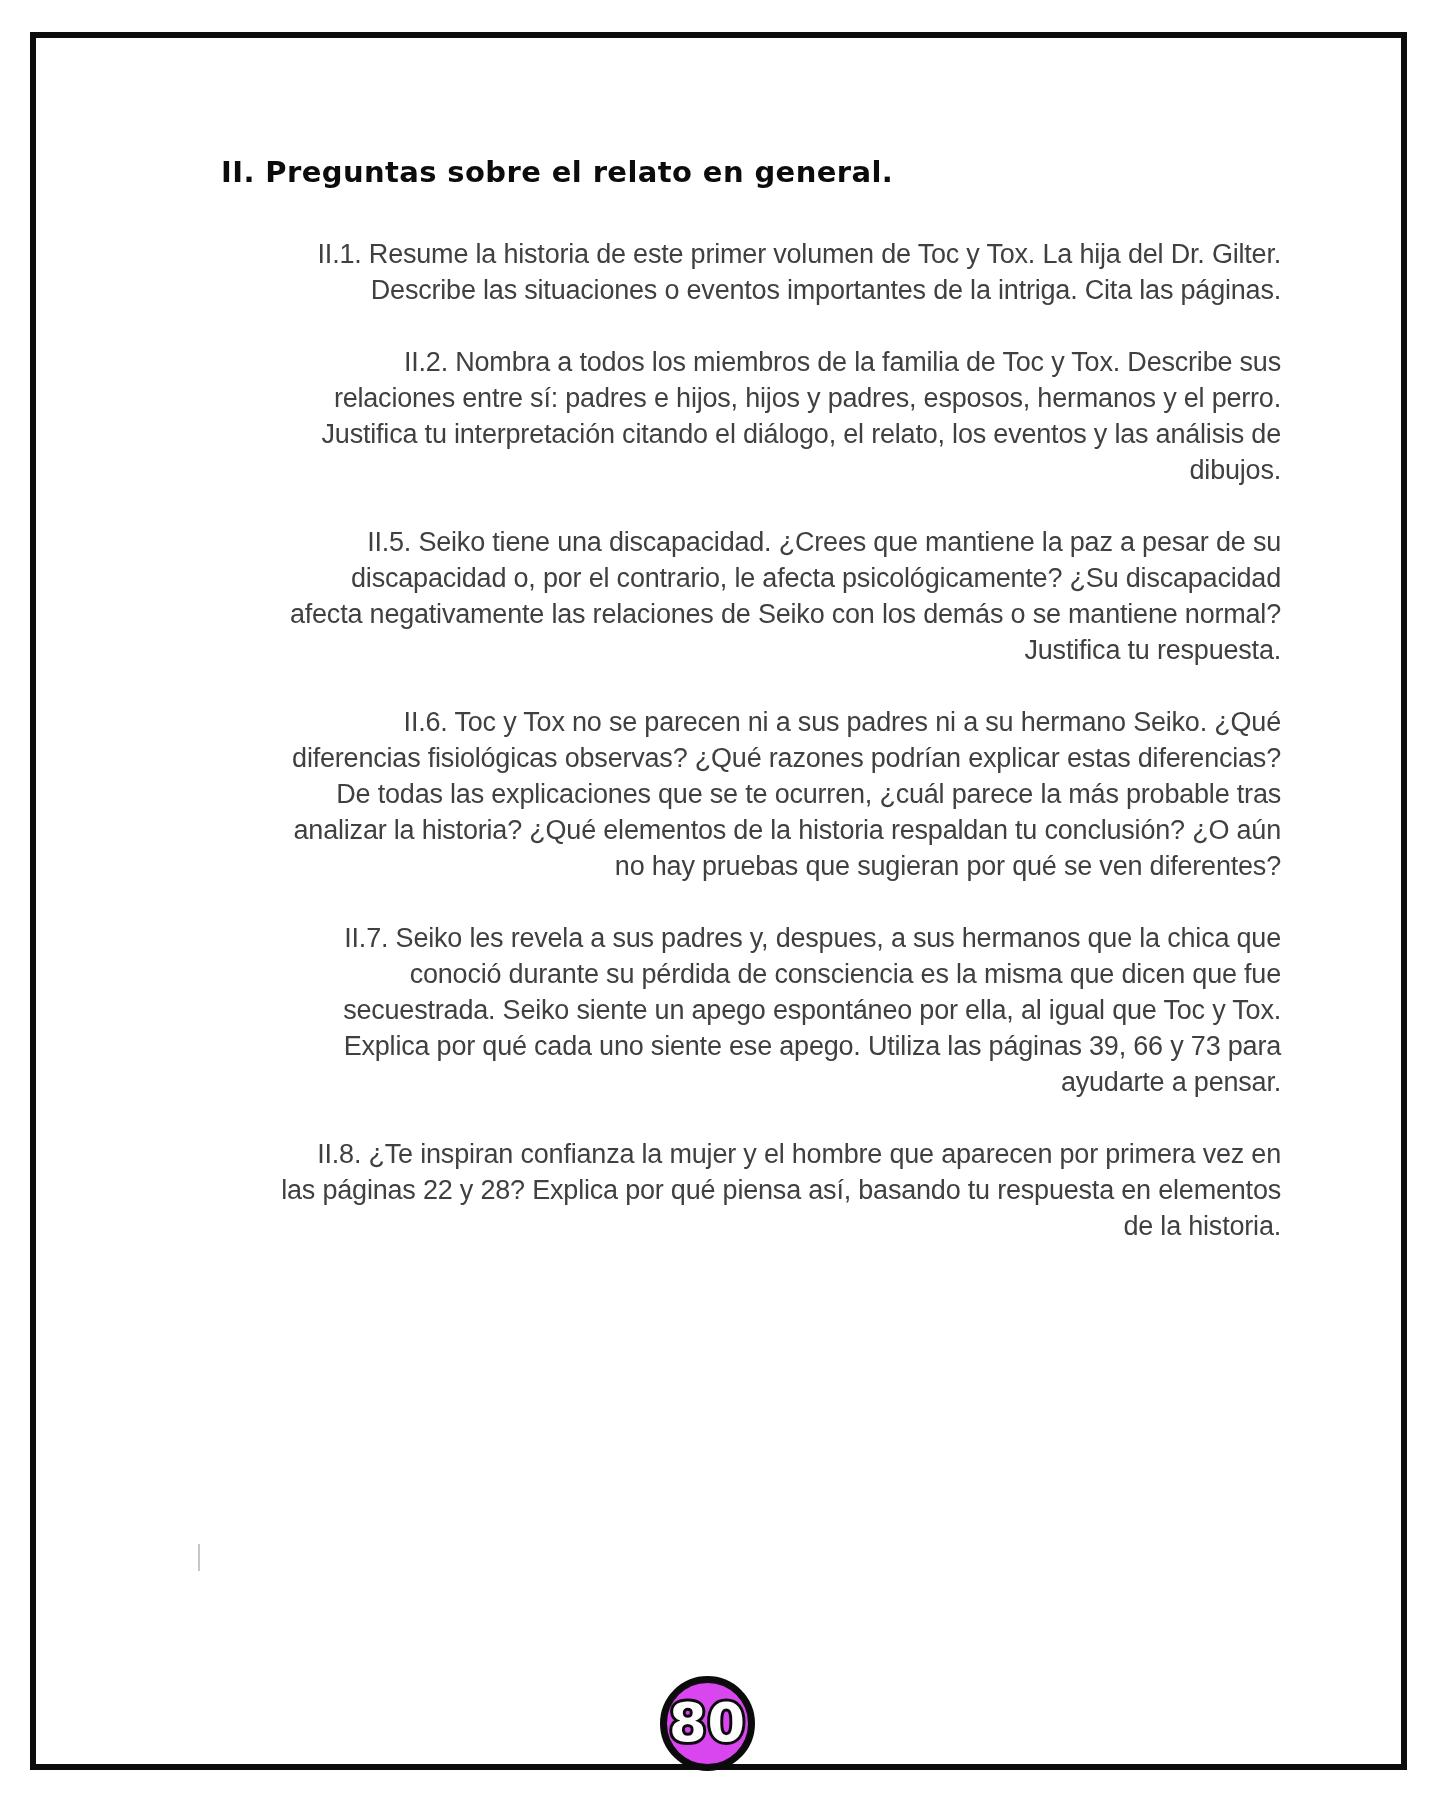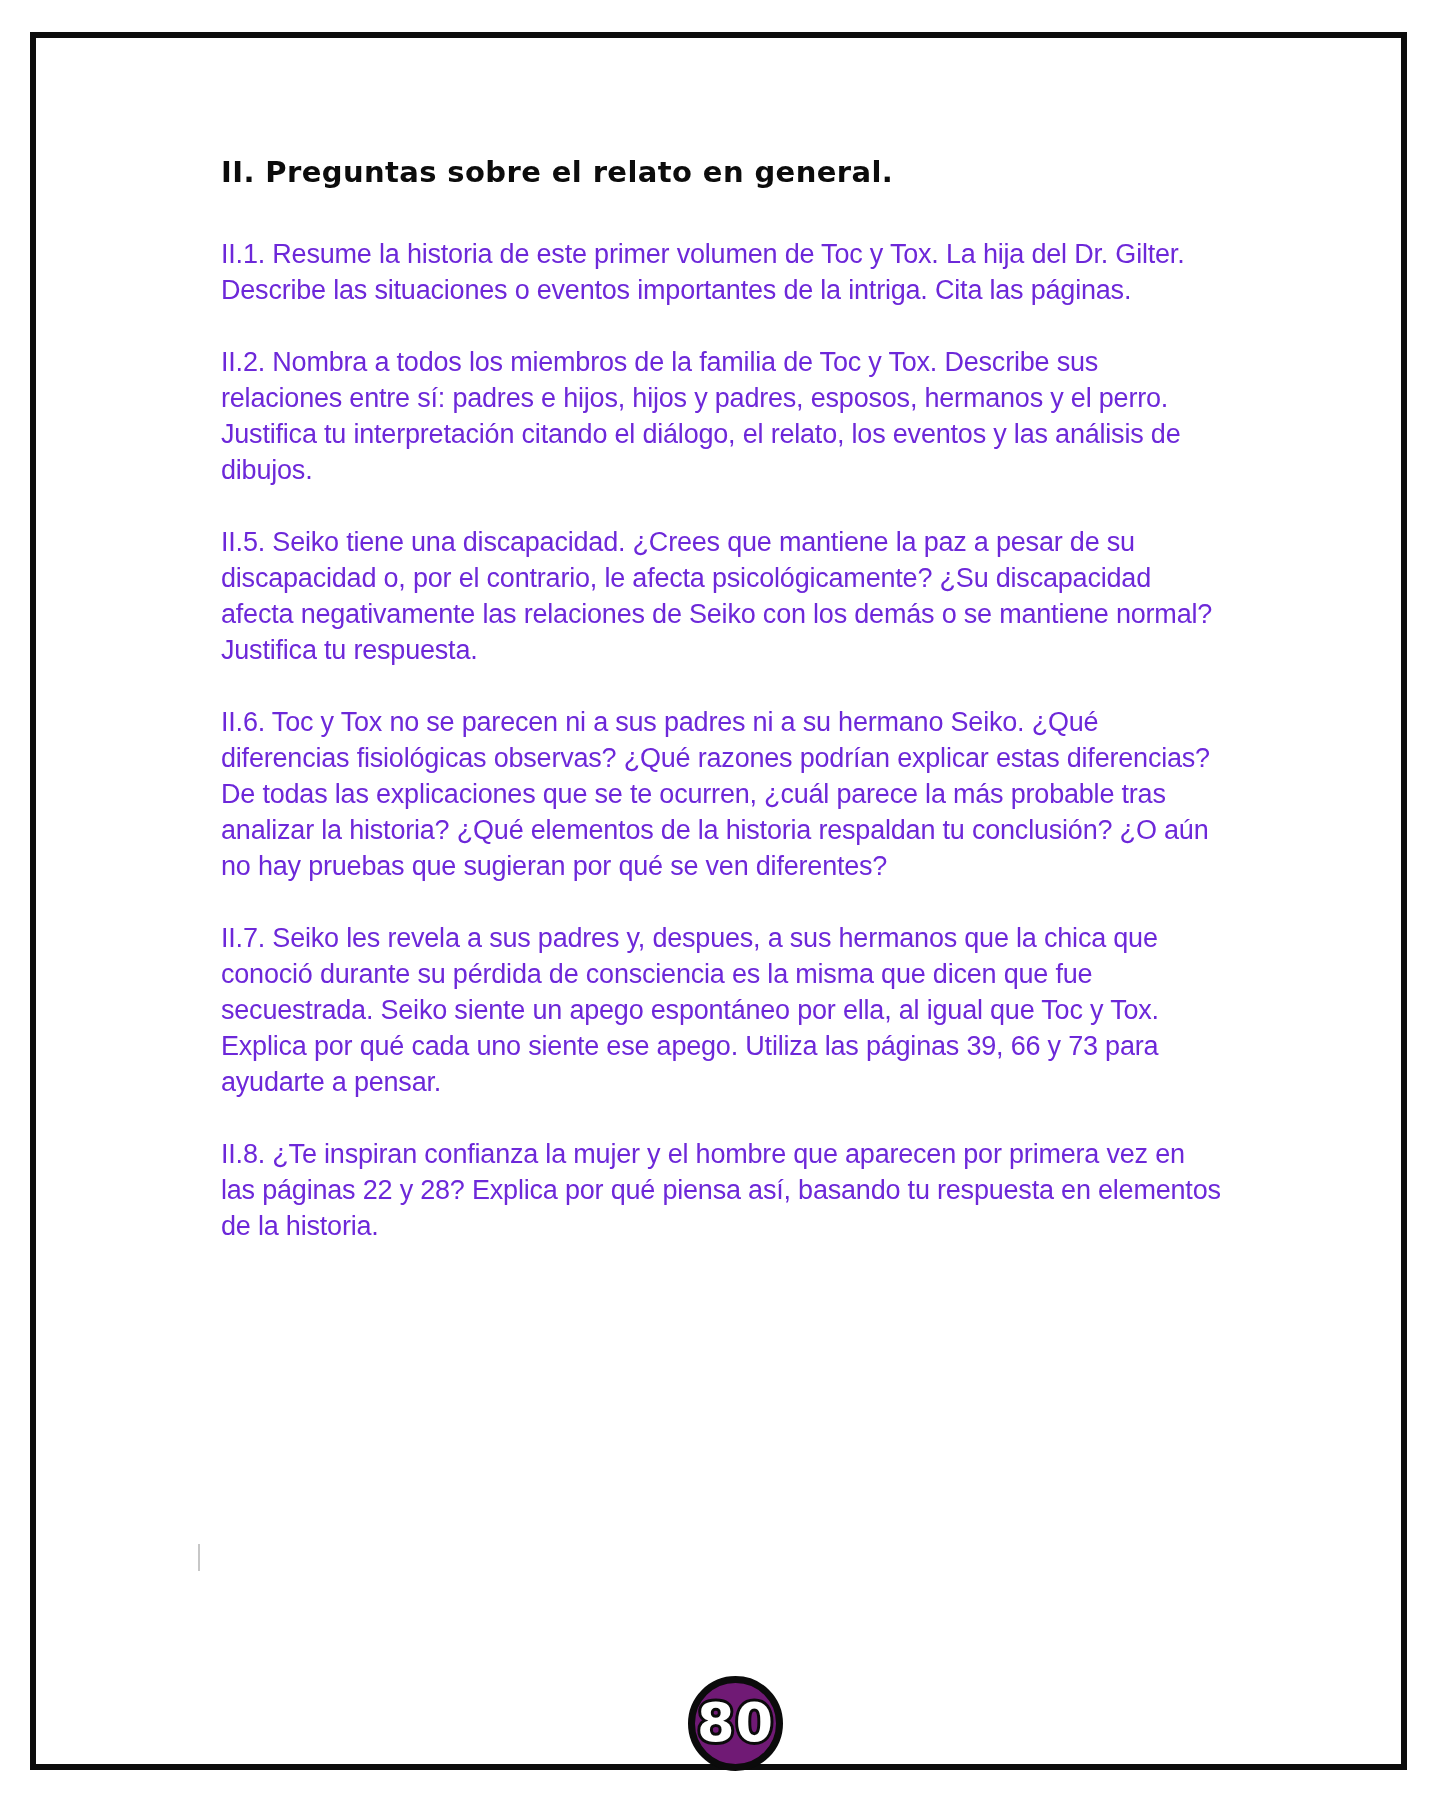--- a/index.html
+++ b/index.html
@@ -41,39 +41,40 @@
     margin: 0 0 44px 0;
     line-height: 40px;
     white-space: pre;
   }
   .question {
     font-size: 27px;
     line-height: 36px;
     letter-spacing: -0.2px;
     margin: 0 0 36px 0;
     white-space: pre;
-    color: #6d28d9;
+    color: #404040;
+    text-align: right;
   }
   .stray-mark {
     position: absolute;
     left: 198px;
     top: 1544px;
     width: 2px;
     height: 27px;
     background: #c7c7c7;
   }
   .page-badge {
     position: absolute;
-    left: 688px;
+    left: 660px;
     top: 1676px;
     width: 81px;
     height: 81px;
     border: 7px solid #0b0b0b;
     border-radius: 50%;
-    background: #701a75;
+    background: #d946ef;
     display: flex;
     align-items: center;
     justify-content: center;
     z-index: 3;
   }
   .page-number {
     font-family: "DejaVu Sans", sans-serif;
     font-size: 54px;
     font-weight: 800;
     color: #ffffff;

